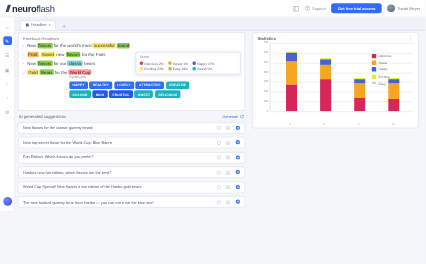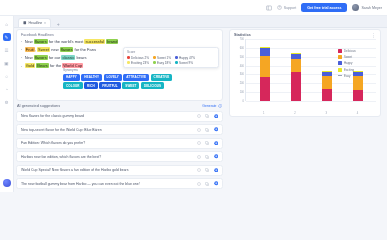--- a/index.html
+++ b/index.html
@@ -184,20 +184,24 @@
   .lg-sw { width: 4px; height: 4px; border-radius: .5px; flex: none; }
   .lg-lb { font-size: 2.9px; color: #6b7486; white-space: nowrap; }
   .lg-line { width: 4px; height: 0; border-top: 1px dashed #9aa3b4; flex: none; }
 </style>
 </head>
 <body>
 
 <div class="app">
 
   <div class="topbar">
+    <div class="logo">
+      <div class="logo-mark"></div>
+      <div class="logo-text"><span>neuro</span><span class="lt2">flash</span></div>
+    </div>
     <div class="topbar-right">
       <span class="tb-icon">
         <svg width="6" height="6" viewBox="0 0 16 16" fill="none" stroke="#9aa3b4" stroke-width="1.4">
             <rect x="1.5" y="2.5" width="13" height="11" rx="1.5"></rect>
             <line x1="6" y1="2.5" x2="6" y2="13.5"></line>
           </svg>
       </span>
       <span class="tb-link">
         <svg width="5" height="5" viewBox="0 0 16 16" fill="none" stroke="#9aa3b4" stroke-width="1.5">
             <circle cx="8" cy="8" r="6.2"></circle>

